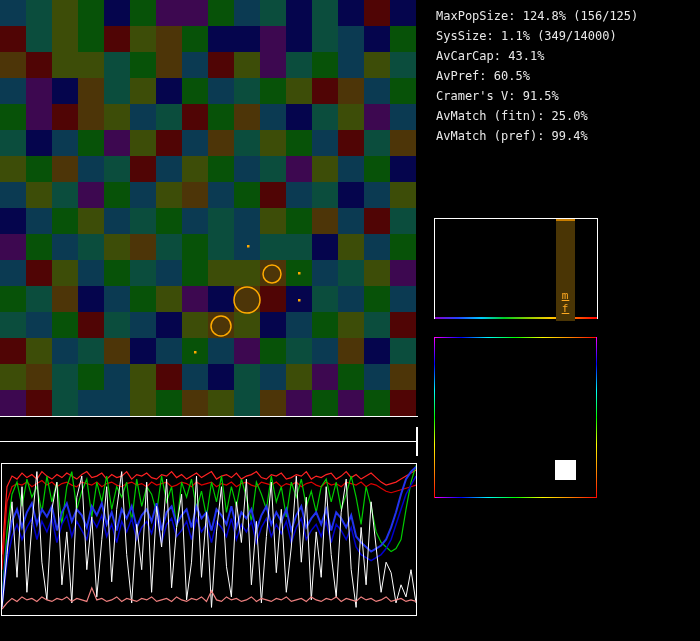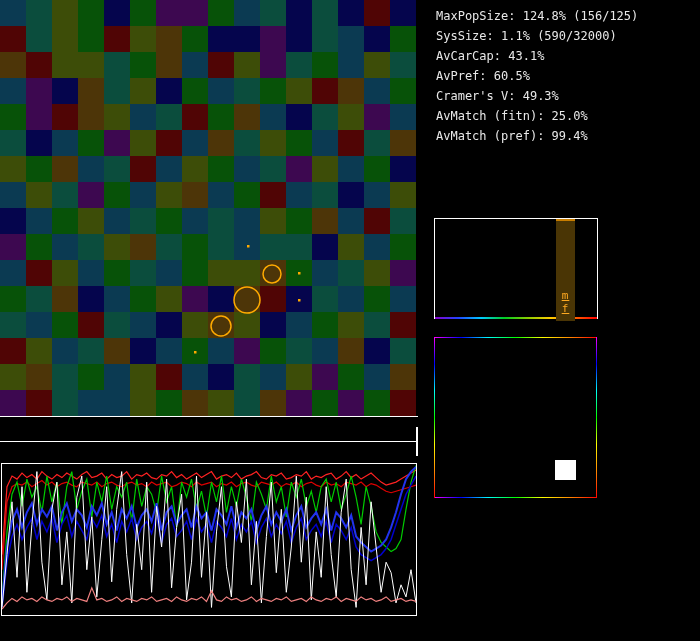--- a/index.html
+++ b/index.html
@@ -313,24 +313,24 @@
       <rect x="298" y="299" width="2.5" height="2.5" fill="#ffaa00"></rect>
       <rect x="194" y="351" width="2.5" height="2.5" fill="#ffaa00"></rect>
     </svg>
 
   <div class="rail rail-top"></div>
   <div class="rail rail-track"></div>
   <div class="rail rail-cursor"></div>
 
   <div class="stats">
     <div class="stat-line">MaxPopSize: 124.8% (156/125)</div>
-    <div class="stat-line">SysSize: 1.1% (590/32000)</div>
+    <div class="stat-line">SysSize: 1.1% (349/14000)</div>
     <div class="stat-line">AvCarCap: 43.1%</div>
     <div class="stat-line">AvPref: 60.5%</div>
-    <div class="stat-line">Cramer's V: 49.3%</div>
+    <div class="stat-line">Cramer's V: 91.5%</div>
     <div class="stat-line">AvMatch (fitn): 25.0%</div>
     <div class="stat-line">AvMatch (pref): 99.4%</div>
   </div>
 
   <div class="sex-box">
     <div class="sex-axis" id="sex-axis" style="background: linear-gradient(90deg, rgb(136, 0, 204), rgb(34, 68, 255), rgb(0, 204, 255), rgb(0, 204, 34), rgb(136, 204, 0), rgb(255, 204, 0), rgb(255, 102, 0), rgb(255, 0, 0));"></div>
     <div class="sex-bar" id="sex-bar" style="background: rgb(74, 53, 5);">
       <div class="sex-bar-cap" id="sex-bar-cap" style="background: rgb(200, 125, 0);"></div>
       <div class="sex-bar-label" id="sex-bar-label" style="color: rgb(255, 170, 34); text-decoration: underline;">m f</div>
     </div>

